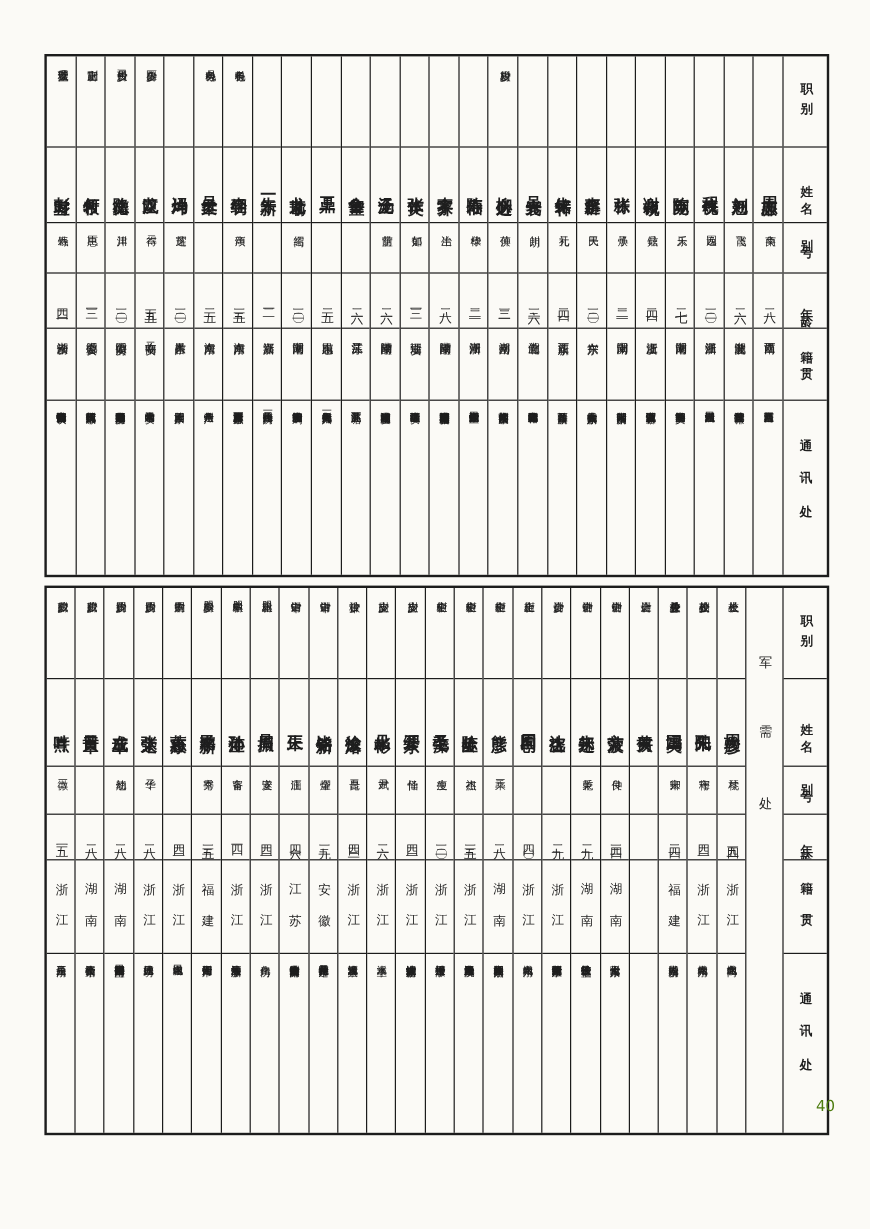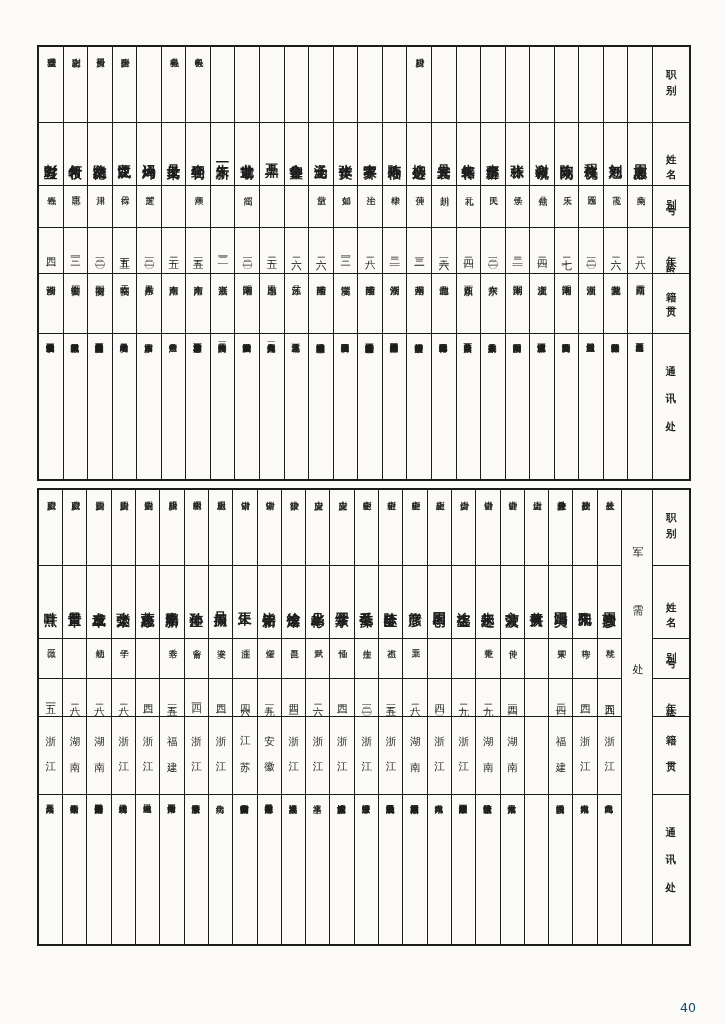--- a/index.html
+++ b/index.html
@@ -72,22 +72,22 @@
   .labels .cell{justify-content:center;}
   .labels .vtext{font-size:10.5px;font-weight:bold;}
   .lbl-job .vtext{letter-spacing:16px;padding-top:14px;}
   .lbl-name .vtext{letter-spacing:14px;padding-top:12px;}
   .lbl-alias .vtext{letter-spacing:6px;padding-top:5px;}
   .lbl-age .vtext{letter-spacing:6px;padding-top:6px;}
   .lbl-origin .vtext{letter-spacing:14px;padding-top:10px;}
   .lbl-address .vtext{letter-spacing:28px;padding-top:22px;}
 
   .page-number{
-    position:absolute;left:680px;top:1000px;
-    font-size:12.5px;color:#0c4a6e;
+    position:absolute;left:680px;top:914px;
+    font-size:12.5px;color:#4d7c0f;
     font-family:"DejaVu Sans",sans-serif;
   }
 </style>
 </head>
 <body>
 
 <div class="table tbl-top">
   <div class="labels">
     <div class="cell c-job lbl-job">
         <span class="vtext">职别</span>

